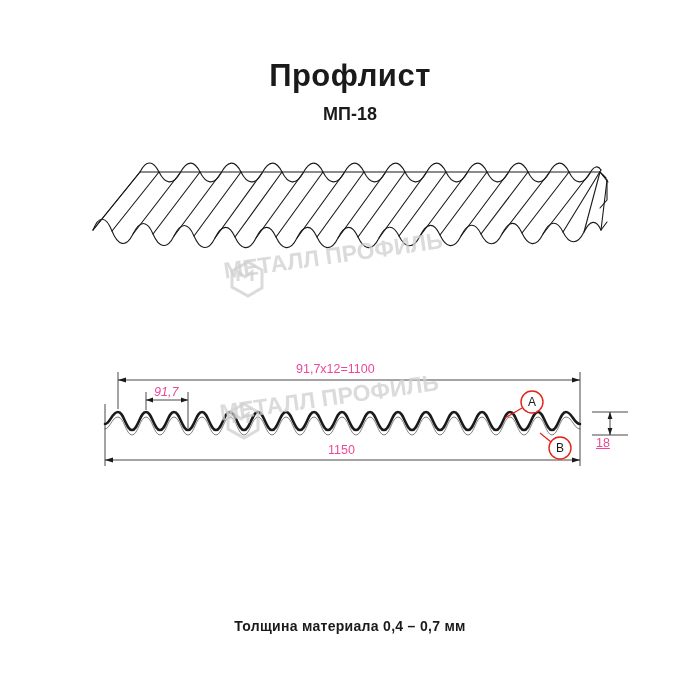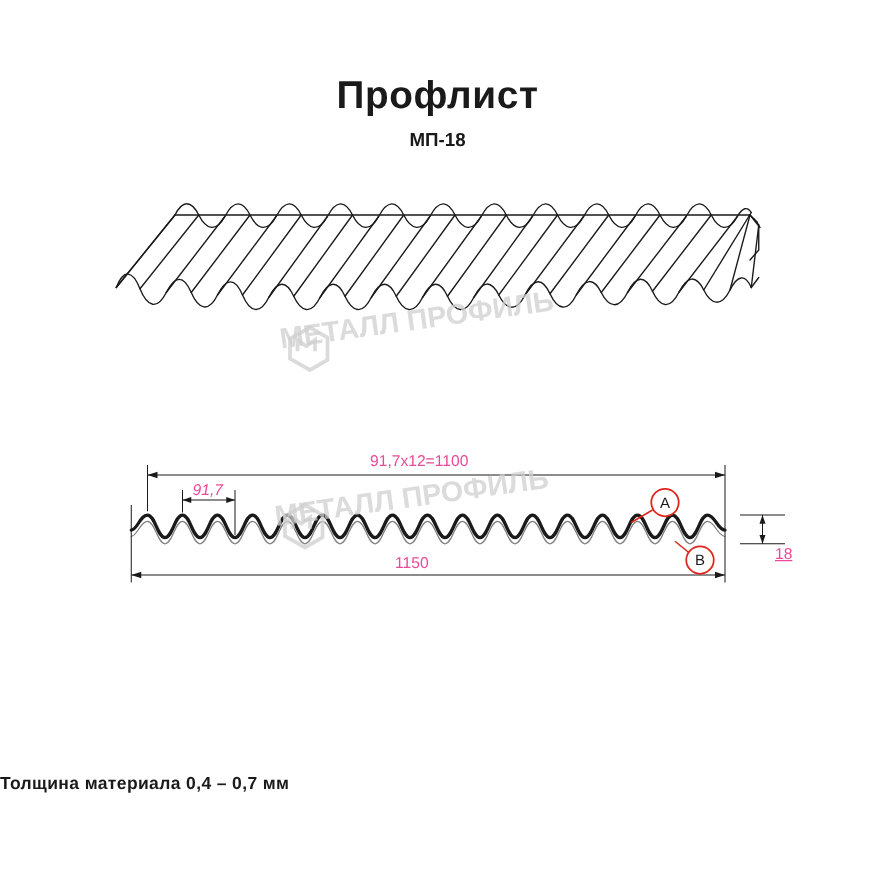--- a/index.html
+++ b/index.html
@@ -31,29 +31,29 @@
     font-size: 31px;
     font-weight: bold;
     letter-spacing: 0.5px;
   }
   .subtitle {
     position: absolute;
     left: 0;
     top: 104px;
     width: 700px;
     text-align: center;
-    font-size: 15px;
+    font-size: 18px;
     font-weight: bold;
   }
   .footer {
     position: absolute;
     left: 0;
     top: 618px;
     width: 700px;
-    text-align: left;
+    text-align: center;
     font-size: 14px;
     font-weight: bold;
     letter-spacing: 0.3px;
   }
   .drawing {
     position: absolute;
     left: 0;
     top: 0;
     width: 700px;
     height: 700px;
@@ -319,20 +319,20 @@
       <path d="M228,413 l16,-9 l14,8 l0,18 l-14,8 l-16,-9 z" fill="none" stroke="#cfcfcf" stroke-width="3"></path>
       <path d="M234,423 l0,-9 l7,5 l7,-5 l0,9" fill="none" stroke="#cfcfcf" stroke-width="3"></path>
     </g>
   </svg>
 
   <div class="wm wm1">МЕТАЛЛ ПРОФИЛЬ</div>
   <div class="wm wm2">МЕТАЛЛ ПРОФИЛЬ</div>
 
   <div class="dim-label" style="left:296px; top:362px;">91,7х12=1100</div>
   <div class="dim-label" style="left:154px; top:385px;font-style:italic;">91,7</div>
-  <div class="dim-label" style="left:316px; top:443px;">1150</div>
-  <div class="dim-label" style="left:620px; top:436px;text-decoration:underline;">18</div>
+  <div class="dim-label" style="left:328px; top:443px;">1150</div>
+  <div class="dim-label" style="left:596px; top:436px;text-decoration:underline;">18</div>
 
   <div class="callout-label" style="left:528px; top:395px;">A</div>
   <div class="callout-label" style="left:556px; top:441px;">B</div>
 
   <div class="footer">Толщина материала 0,4 – 0,7 мм</div>
 </div>
 
 </body></html>

